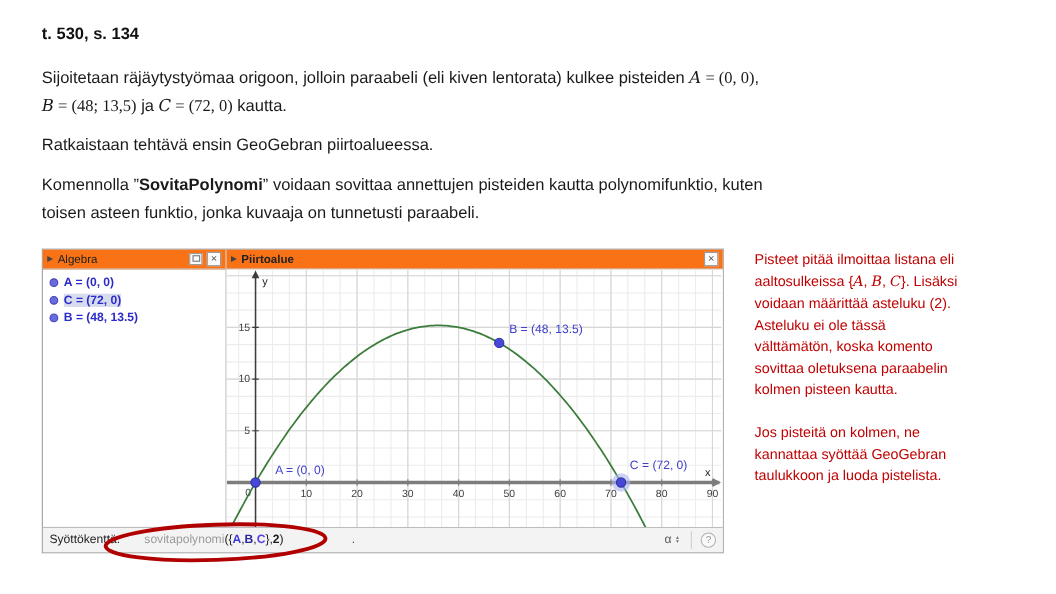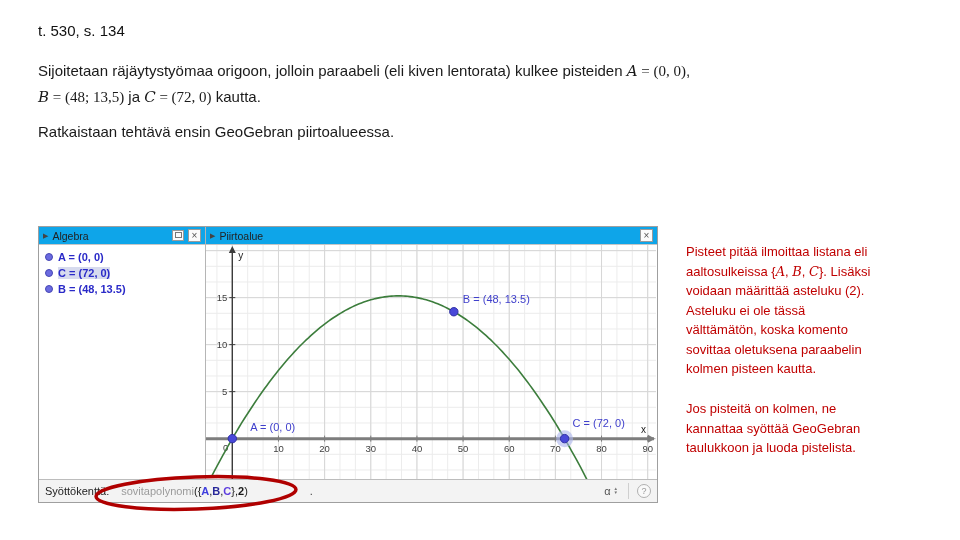--- a/index.html
+++ b/index.html
@@ -1,61 +1,61 @@
 <!DOCTYPE html>
 <html><head>
 <meta charset="utf-8">
 <style>
   html,body{margin:0;padding:0;background:#fff;width:960px;height:540px;overflow:hidden;
     font-family:"Liberation Sans",sans-serif;}
   .slide{position:relative;width:960px;height:540px;background:#ffffff;}
 
-  .page-title{position:absolute;left:38px;top:22px;font-size:15px;font-weight:normal;color:#111;}
+  .page-title{position:absolute;left:38px;top:22px;font-size:15px;font-weight:bold;color:#111;}
 
   .para{position:absolute;left:38px;font-size:15px;line-height:25px;color:#1a1a1a;}
   .para .line,.note .line{white-space:nowrap;}
 
   .seg-t{}
   .seg-b{font-weight:bold;}
   .seg-m{font-family:Liberation Serif, serif;}
   .seg-mi{font-family:"DejaVu Serif",serif;font-style:italic;}
 
-  .note{position:absolute;left:686px;width:250px;font-size:13px;line-height:19.5px;color:#c00000;margin-top:16px;}
+  .note{position:absolute;left:686px;width:250px;font-size:13px;line-height:19.5px;color:#c00000;}
 
   
   .gg-window{position:absolute;left:38px;top:226px;width:620px;height:277px;box-sizing:border-box;
     border:1px solid #9f9f9f;background:#fff;display:flex;flex-direction:column;}
   .gg-main{flex:1;display:flex;min-height:0;}
   .algebra-panel{width:167px;box-sizing:border-box;border-right:1px solid #b5b5b5;display:flex;flex-direction:column;}
   .graphics-panel{flex:1;display:flex;flex-direction:column;min-width:0;}
-  .panel-titlebar{height:17px;background:#0ea5e9;border-bottom:1px solid #c6c6c6;display:flex;
+  .panel-titlebar{height:17px;background:#f97316;border-bottom:1px solid #c6c6c6;display:flex;
     align-items:center;padding:0 4px;font-size:10.5px;color:#222;gap:4px;flex:none;}
   .tri{font-size:7px;color:#444;line-height:1;}
   .ptitle{color:#222;}
-  .ptitle.bold{font-weight:normal;}
+  .ptitle.bold{font-weight:bold;}
   .tspacer{flex:1;}
   .closebox{width:13px;height:13px;box-sizing:border-box;border:1px solid #9a9a9a;background:#fbfbfb;
     display:flex;align-items:center;justify-content:center;font-size:10px;color:#555;line-height:1;}
   .undock{width:12px;height:11px;box-sizing:border-box;border:1px solid #9a9a9a;background:#fbfbfb;position:relative;}
   .undock-in{position:absolute;right:1px;top:1px;width:5px;height:4px;border:1px solid #777;}
 
   .alg-list{padding-top:4px;}
   .alg-row{display:flex;align-items:center;gap:5px;padding:1px 0 1px 6px;height:14px;
     font-size:11px;font-weight:bold;color:#2a2ac8;}
   .bullet{width:8px;height:8px;border-radius:50%;background:#6b6be0;border:1px solid #4646b4;box-sizing:border-box;flex:none;}
   .alg-label.selected{background:#d7dbee;}
 
   .plot{flex:1;position:relative;overflow:hidden;background:#fff;}
   .plot svg{display:block;}
   .plot text{font-family:"Liberation Sans",sans-serif;}
 
   .input-bar{height:22px;flex:none;border-top:1px solid #bcbcbc;background:#f3f3f3;display:flex;
     align-items:center;padding:0 6px;font-size:11px;gap:4px;}
   .input-label{color:#222;}
-  .command{margin-left:8px;}
+  .command{margin-left:18px;}
   .seg-cmd{color:#9b9b9b;}
   .seg-k{color:#1a1a1a;}
   .seg-k2{color:#1a1a1a;font-weight:bold;}
   .seg-pa{color:#3d3dde;font-weight:bold;}
   .seg-pb{color:#28289a;font-weight:bold;}
   .seg-pc{color:#5d3dde;font-weight:bold;}
   .stray-dot{margin-left:58px;color:#444;}
   .sym-btn{display:flex;align-items:center;gap:3px;color:#555;padding:0 2px;}
   .spin{display:flex;flex-direction:column;font-size:4.5px;line-height:4px;color:#777;}
   .bar-divider{width:1px;height:16px;background:#cfcfcf;margin:0 4px;}
@@ -70,20 +70,24 @@
 <div class="slide">
 
   <div class="page-title">t. 530, s. 134</div>
 
   <div class="para" style="top:58px">
       <div class="line"><span class="seg-t">Sijoitetaan räjäytystyömaa origoon, jolloin paraabeli (eli kiven lentorata) kulkee pisteiden </span><span class="seg-mi">A</span><span class="seg-m"> = (0, 0)</span><span class="seg-t">,</span></div>
       <div class="line"><span class="seg-mi">B</span><span class="seg-m"> = (48; 13,5)</span><span class="seg-t"> ja </span><span class="seg-mi">C</span><span class="seg-m"> = (72, 0)</span><span class="seg-t"> kautta.</span></div>
     </div>
   <div class="para" style="top:119px">
       <div class="line"><span class="seg-t">Ratkaistaan tehtävä ensin GeoGebran piirtoalueessa.</span></div>
+    </div>
+  <div class="para" style="top:156px">
+      <div class="line"><span class="seg-t">Komennolla ”</span><span class="seg-b">SovitaPolynomi</span><span class="seg-t">” voidaan sovittaa annettujen pisteiden kautta polynomifunktio, kuten</span></div>
+      <div class="line"><span class="seg-t">toisen asteen funktio, jonka kuvaaja on tunnetusti paraabeli.</span></div>
     </div>
 
   <div class="gg-window">
     <div class="gg-main">
 
       <div class="algebra-panel">
         <div class="panel-titlebar">
           <span class="tri">▶</span>
           <span class="ptitle">Algebra</span>
           <span class="tspacer"></span>

